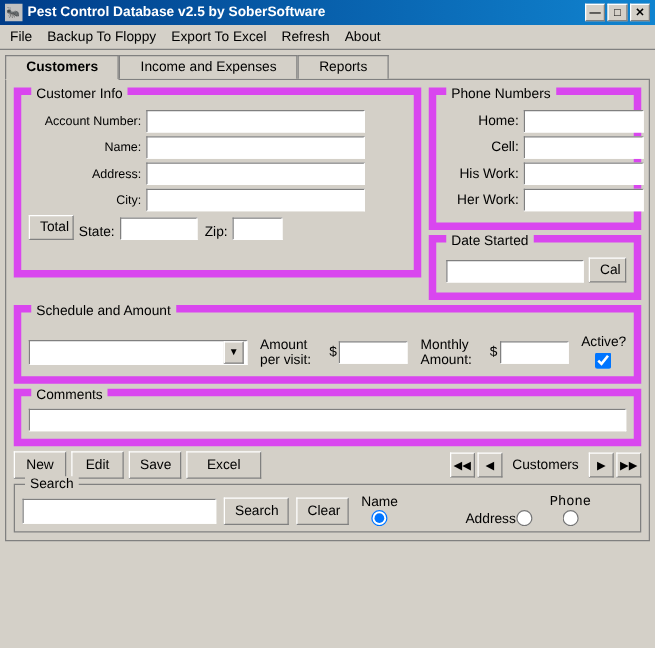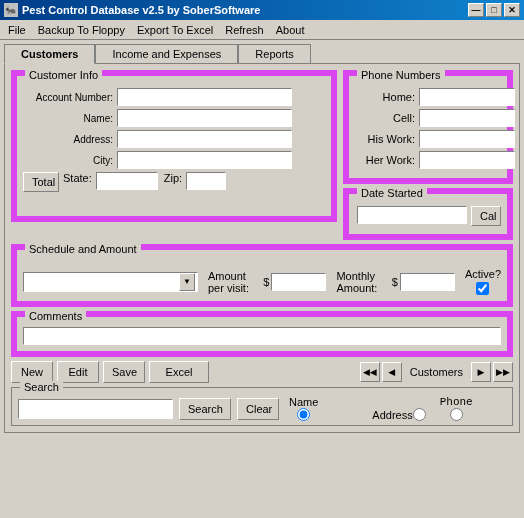--- a/index.html
+++ b/index.html
@@ -138,41 +138,41 @@
     .text-input {
       height: 18px;
       border: 1px solid;
       border-color: #808080 #ffffff #ffffff #808080;
       background: white;
       font-size: 11px;
       padding: 0 2px;
     }
     .state-zip-row {
       display: flex;
-      align-items: flex-start;
+      align-items: flex-end;
       margin-bottom: 18px;
     }
     .btn {
       height: 22px;
       background: #d4d0c8;
       border: 1px solid;
       border-color: #ffffff #808080 #808080 #ffffff;
       font-size: 11px;
       padding: 0 8px;
       cursor: pointer;
       min-width: 30px;
     }
     .total-btn {
       width: 36px;
       height: 20px;
       font-size: 11px;
     }
     .date-started-row {
       display: flex;
-      align-items: flex-start;
+      align-items: flex-end;
       gap: 4px;
       justify-content: flex-end;
     }
     .schedule-row {
       display: flex;
       align-items: center;
       gap: 6px;
       margin-top: 14px;
     }
     .dropdown {

